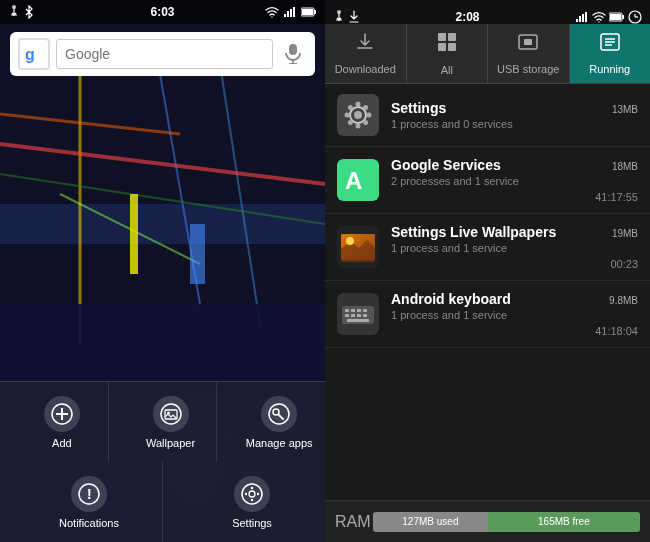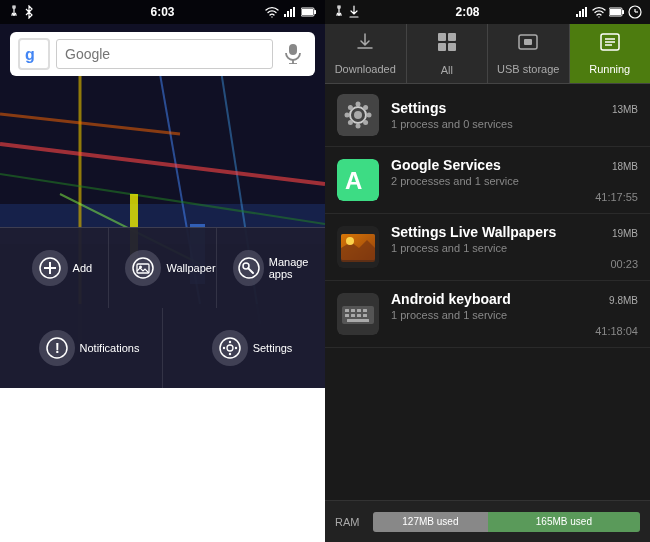--- a/index.html
+++ b/index.html
@@ -7,21 +7,21 @@
       width: 650px;
       height: 542px;
       display: flex;
       font-family: 'Arial', sans-serif;
       overflow: hidden;
     }
 
     
     .left-panel {
       width: 325px;
-      height: 388px;
+      height: 542px;
       background: #1a1a2e;
       position: relative;
       overflow: hidden;
       display: flex;
       flex-direction: column;
     }
 
     .left-bg {
       position: absolute;
       top: 0; left: 0; right: 0; bottom: 0;
@@ -117,21 +117,21 @@
     }
 
     .bottom-row {
       display: flex;
       height: 80px;
     }
 
     .menu-item {
       flex: 1;
       display: flex;
-      flex-direction: row;
+      flex-direction: column;
       align-items: center;
       justify-content: center;
       gap: 5px;
       cursor: pointer;
       border-right: 1px solid rgba(255,255,255,0.1);
       padding-left: 16px;
     }
     .menu-item:last-child { border-right: none; }
 
     .menu-icon {
@@ -157,21 +157,21 @@
       height: 542px;
       background: #1a1a1a;
       display: flex;
       flex-direction: column;
     }
 
     .status-bar-right {
       height: 24px;
       background: #111;
       display: flex;
-      align-items: center;
+      align-items: flex-end;
       padding: 0 8px;
       justify-content: space-between;
     }
 
     .status-icons-right {
       display: flex;
       align-items: center;
       gap: 3px;
       font-size: 10px;
       color: white;
@@ -199,21 +199,21 @@
       justify-content: center;
       gap: 12px;
       cursor: pointer;
       font-size: 11px;
       color: #aaa;
       border-right: 1px solid #444;
     }
     .tab-item:last-child { border-right: none; }
 
     .tab-item.active {
-      background: #4d7c0f;
+      background: #0f766e;
       color: white;
     }
 
     
     .app-list {
       flex: 1;
       overflow-y: auto;
       background: #1a1a1a;
     }
 
@@ -280,21 +280,21 @@
       height: 42px;
       background: #222;
       border-top: 1px solid #333;
       display: flex;
       align-items: center;
       padding: 0 10px;
       gap: 8px;
     }
 
     .ram-label {
-      font-size: 11px;
+      font-size: 16px;
       color: #aaa;
       width: 30px;
     }
 
     .ram-track {
       flex: 1;
       height: 20px;
       border-radius: 3px;
       background: #333;
       overflow: hidden;
@@ -653,17 +653,17 @@
 
   </div>
 
   <div class="ram-bar-section">
     <span class="ram-label">RAM</span>
     <div class="ram-track">
       <div class="ram-used" style="width:43%">
         <span>127MB used</span>
       </div>
       <div class="ram-free" style="width:57%">
-        <span>165MB used</span>
+        <span>165MB free</span>
       </div>
     </div>
   </div>
 </div>
 
 </body></html>

